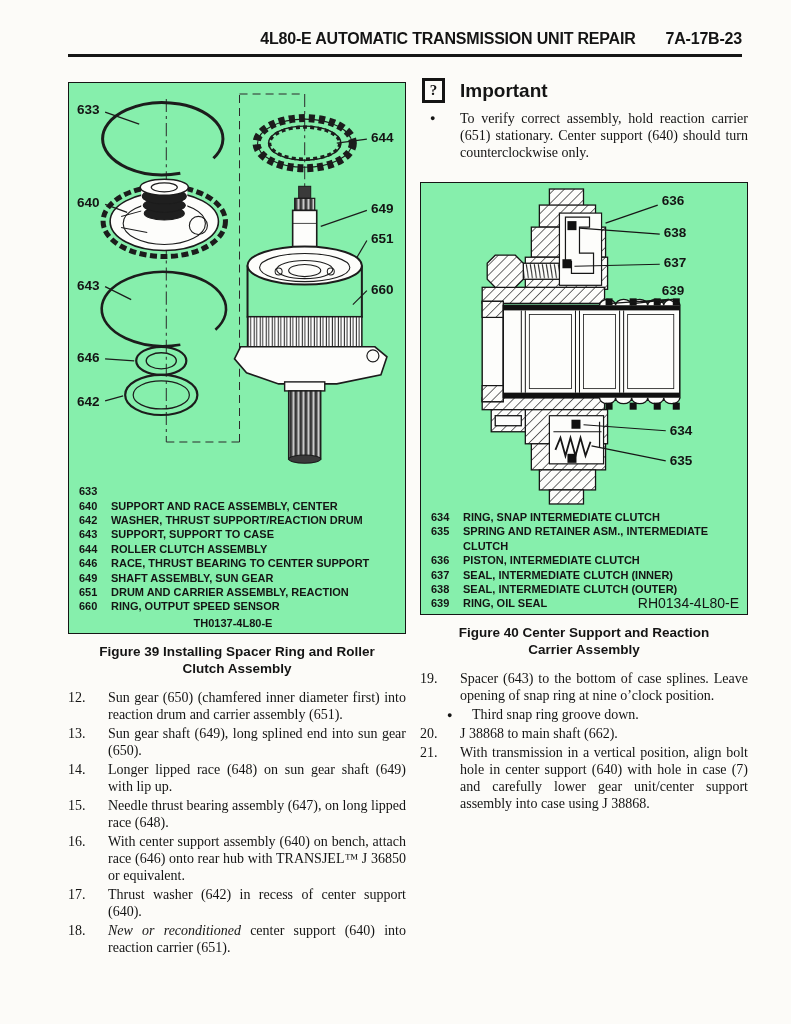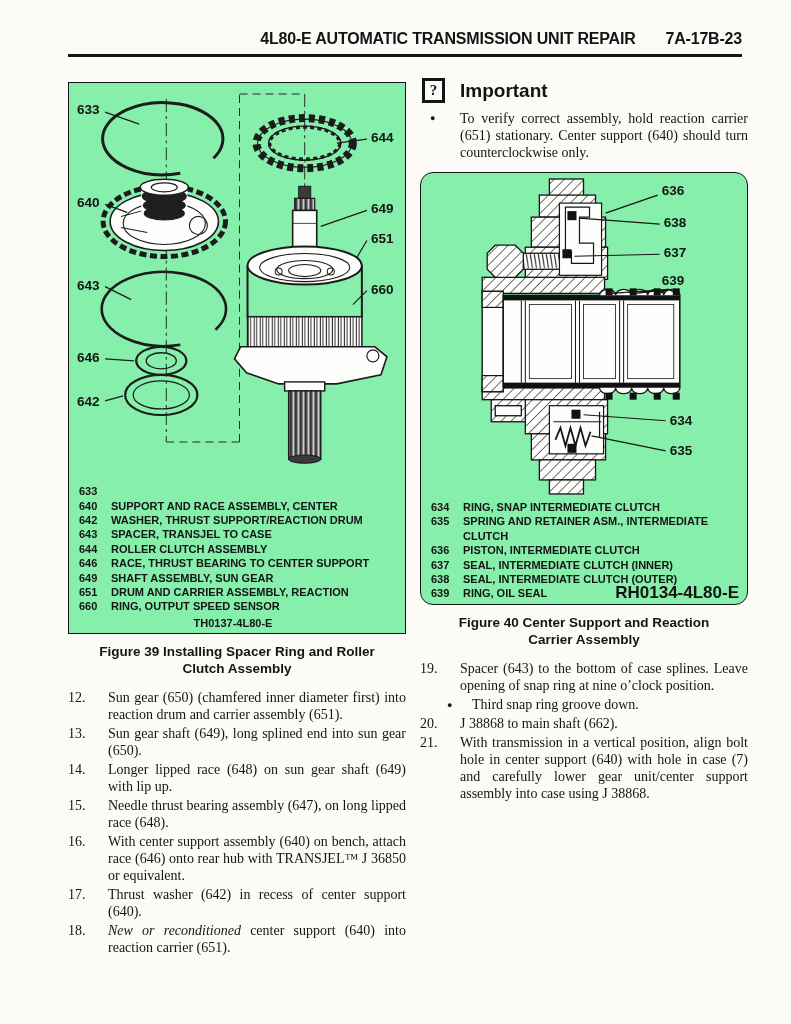--- a/index.html
+++ b/index.html
@@ -18,39 +18,39 @@
   
   .figbox{border:1.6px solid #161616;background:#86efac;}
   .figbox svg{display:block;width:100%;height:auto;}
   .plist{padding:2px 8px 3px 10px;font-family:"Liberation Sans",sans-serif;font-weight:700;
          font-size:11px;line-height:14.4px;}
   .prow{display:flex;}
   .pnum{width:32px;flex:none;}
   .pdesc{flex:1;}
   .doccode{text-align:center;font-family:"Liberation Sans",sans-serif;font-weight:700;font-size:11px;
            padding:0 8px 4px 0;}
-  .doccode-inline{font-family:"Liberation Sans",sans-serif;font-weight:700;font-size:17px;white-space:nowrap;}
+  .doccode-inline{font-family:"Liberation Sans",sans-serif;font-weight:400;font-size:14px;white-space:nowrap;}
   .caption{margin:9px auto 13px;width:88%;text-align:center;font-family:"Liberation Sans",sans-serif;
            font-weight:700;font-size:13.5px;line-height:17px;}
 
   
   .imp-head{display:flex;align-items:center;gap:15px;margin:0 0 7px 2px;}
   .imp-icon{width:17px;height:19px;border:3px solid #141414;display:flex;align-items:center;
             justify-content:center;font-family:"Liberation Serif",serif;font-weight:700;font-size:15px;}
   .imp-title{font-family:"Liberation Sans",sans-serif;font-weight:700;font-size:19px;}
   .bullet-row{display:grid;grid-template-columns:14px 1fr;column-gap:16px;font-size:14px;
               line-height:17px;text-align:justify;padding-left:10px;margin-bottom:8px;}
   .dot{font-size:9px;line-height:17px;}
 
   
   .steps{font-size:14px;line-height:16.8px;text-align:justify;}
   .step{display:grid;grid-template-columns:27px 1fr;column-gap:13px;margin-bottom:2.5px;}
   .step .num{text-align:left;}
   .sub-bullet{display:grid;grid-template-columns:15px 1fr;column-gap:10px;margin:1px 0 2px 27px;}
-  .fig40box{margin-top:11px;border-radius:13px;}
+  .fig40box{margin-top:21px;}
 </style>
 </head>
 <body>
 
 <div class="page">
 
   <div class="header">
     <span>4L80-E AUTOMATIC TRANSMISSION UNIT REPAIR</span>
     <span>7A-17B-23</span>
   </div>
@@ -167,21 +167,21 @@
         <div class="prow">
             <span class="pnum">640</span>
             <span class="pdesc">SUPPORT AND RACE ASSEMBLY, CENTER</span>
           </div>
         <div class="prow">
             <span class="pnum">642</span>
             <span class="pdesc">WASHER, THRUST SUPPORT/REACTION DRUM</span>
           </div>
         <div class="prow">
             <span class="pnum">643</span>
-            <span class="pdesc">SPACER, TRANSJEL TO CASE</span>
+            <span class="pdesc">SUPPORT, SUPPORT TO CASE</span>
           </div>
         <div class="prow">
             <span class="pnum">644</span>
             <span class="pdesc">ROLLER CLUTCH ASSEMBLY</span>
           </div>
         <div class="prow">
             <span class="pnum">646</span>
             <span class="pdesc">RACE, THRUST BEARING TO CENTER SUPPORT</span>
           </div>
         <div class="prow">

